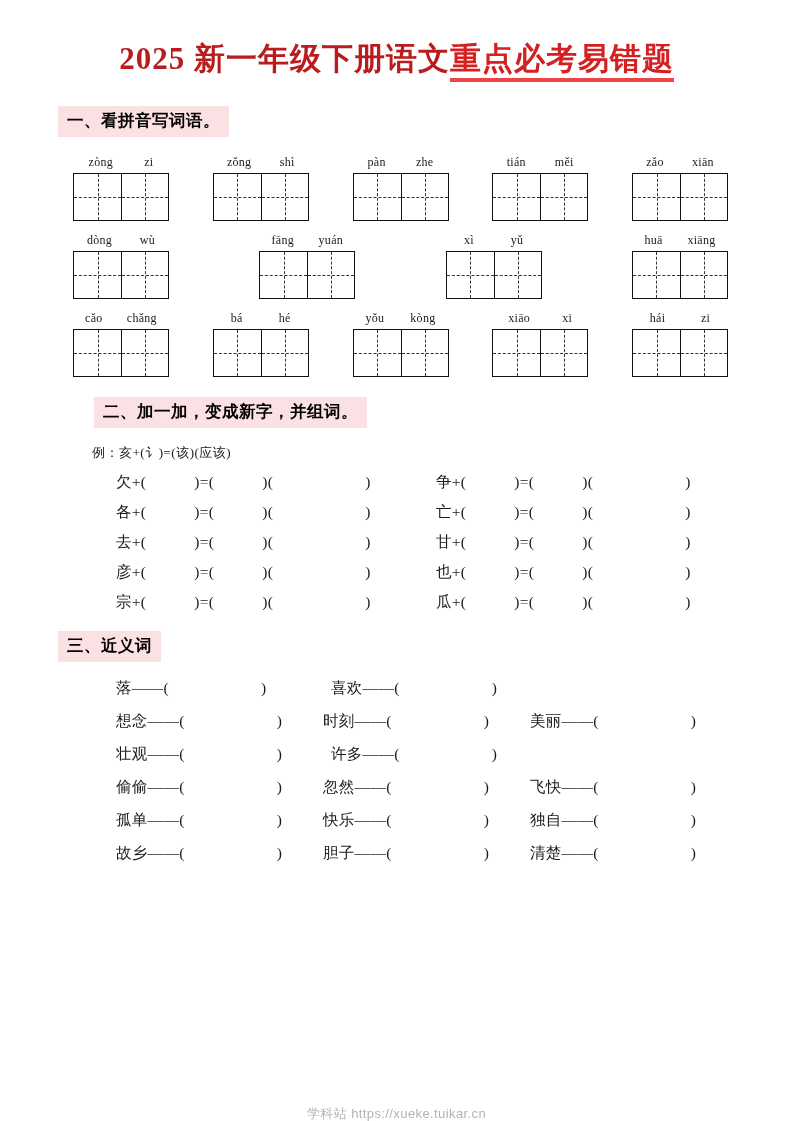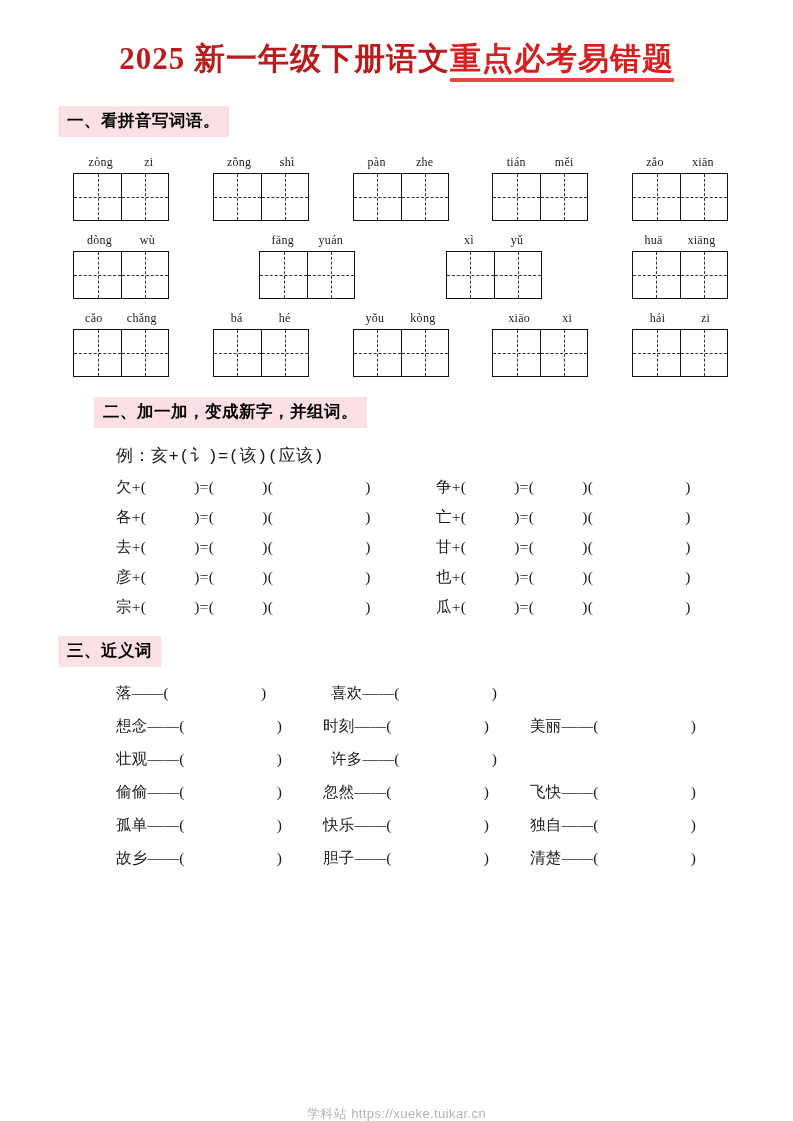--- a/index.html
+++ b/index.html
@@ -110,24 +110,23 @@
     content: "";
     position: absolute;
     top: 0; bottom: 0;
     left: 50%;
     border-left: 1px dashed #333;
   }
 
   
   .example {
     margin-top: 16px;
-    margin-left: 60px;
-    font-size: 17px;
+    margin-left: 36px;
+    font-size: 13px;
     letter-spacing: 0.5px;
-    font-family: Liberation Mono, monospace;
   }
   .add-rows { margin-top: 10px; }
   .add-row {
     display: flex;
     margin-left: 60px;
     margin-bottom: 9px;
     font-size: 15.5px;
     letter-spacing: 0.3px;
   }
   .add-item {

